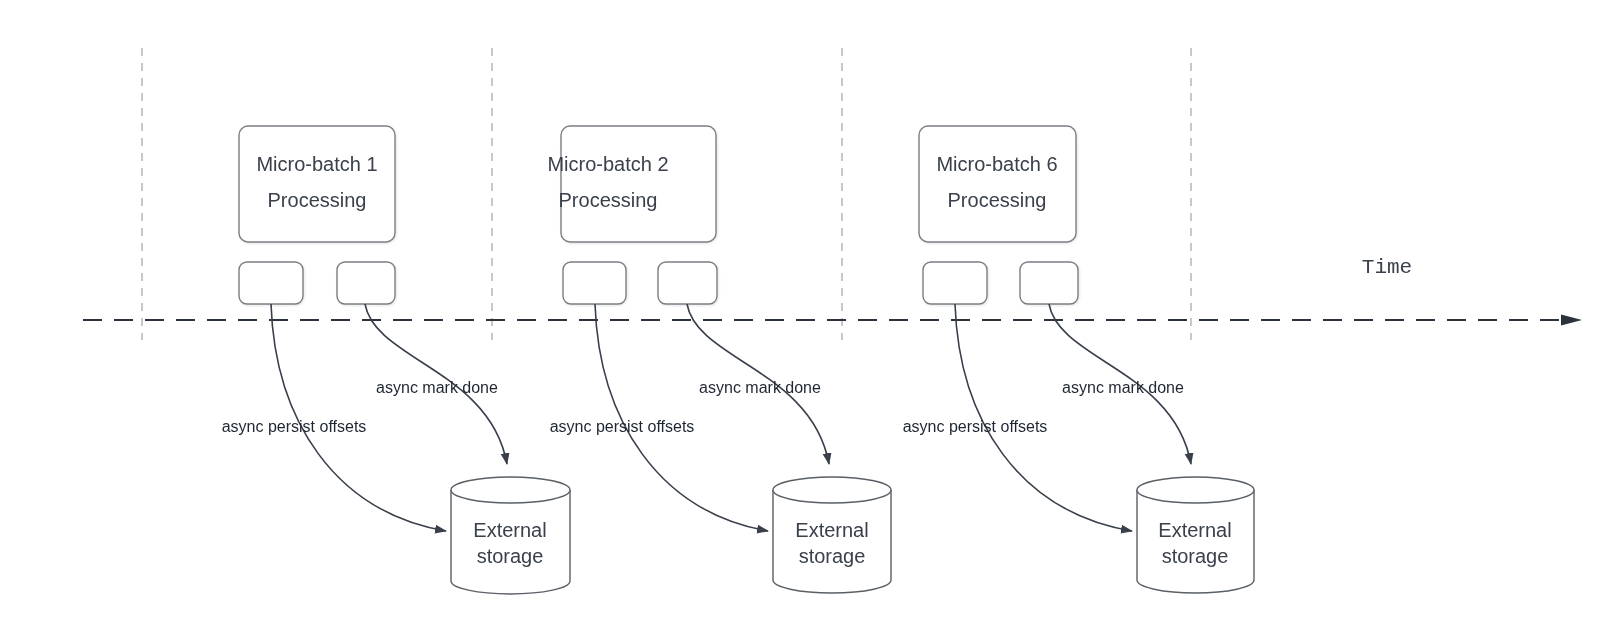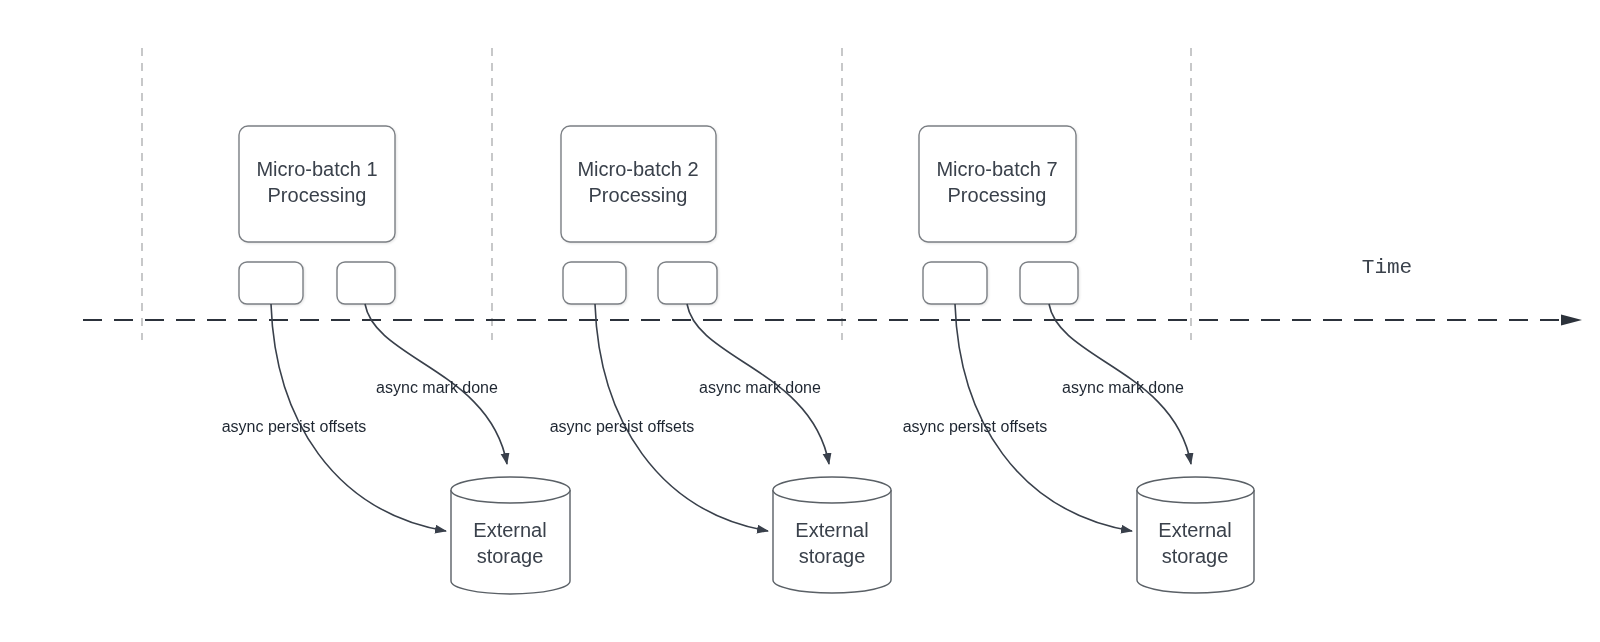--- a/index.html
+++ b/index.html
@@ -27,21 +27,21 @@
   svg .shape { filter: drop-shadow(1.5px 1.5px 1px rgba(0,0,0,0.10)); }
 
   .txt {
     position: absolute;
     transform: translate(-50%, -50%);
     text-align: center;
     white-space: nowrap;
   }
   .box-title {
     font-size: 20px;
-    line-height: 26px;
+    line-height: 36px;
     color: var(--title-text);
     white-space: pre-line;
   }
   .storage-title {
     font-size: 20px;
     line-height: 26px;
     color: var(--title-text);
     white-space: pre-line;
   }
   .edge-label {
@@ -100,23 +100,23 @@
 
     <path d="M 955,304 C 959,420 1019,512 1132,531" fill="none" style="stroke: var(--connector);" stroke-width="1.6" marker-end="url(#arrowhead)"></path>
     <path d="M 1049,304 C 1059,360 1174,370 1191,464" fill="none" style="stroke: var(--connector);" stroke-width="1.6" marker-end="url(#arrowhead)"></path>
 
     <path d="M 1137,490 V 580 A 58.5 13 0 0 0 1254,580 V 490" style="fill: var(--shape-fill); stroke: var(--cylinder-stroke);" stroke-width="1.4"></path>
     <ellipse cx="1195.5" cy="490" rx="58.5" ry="13" style="fill: var(--shape-fill); stroke: var(--cylinder-stroke);" stroke-width="1.4"></ellipse>
   </svg>
 
   <div class="txt box-title" style="left:317px; top:182px;">Micro-batch 1
 Processing</div>
-  <div class="txt box-title" style="left:638px; top:182px;">Micro-batch 2
+  <div class="txt box-title" style="left:608px; top:182px;">Micro-batch 2
 Processing</div>
-  <div class="txt box-title" style="left:997px; top:182px;">Micro-batch 7
+  <div class="txt box-title" style="left:997px; top:182px;">Micro-batch 6
 Processing</div>
 
   <div class="txt edge-label" style="left:294px; top:427px;">async persist offsets</div>
   <div class="txt edge-label" style="left:622px; top:427px;">async persist offsets</div>
   <div class="txt edge-label" style="left:975px; top:427px;">async persist offsets</div>
 
   <div class="txt edge-label" style="left:437px; top:388px;">async mark done</div>
   <div class="txt edge-label" style="left:760px; top:388px;">async mark done</div>
   <div class="txt edge-label" style="left:1123px; top:388px;">async mark done</div>
 

